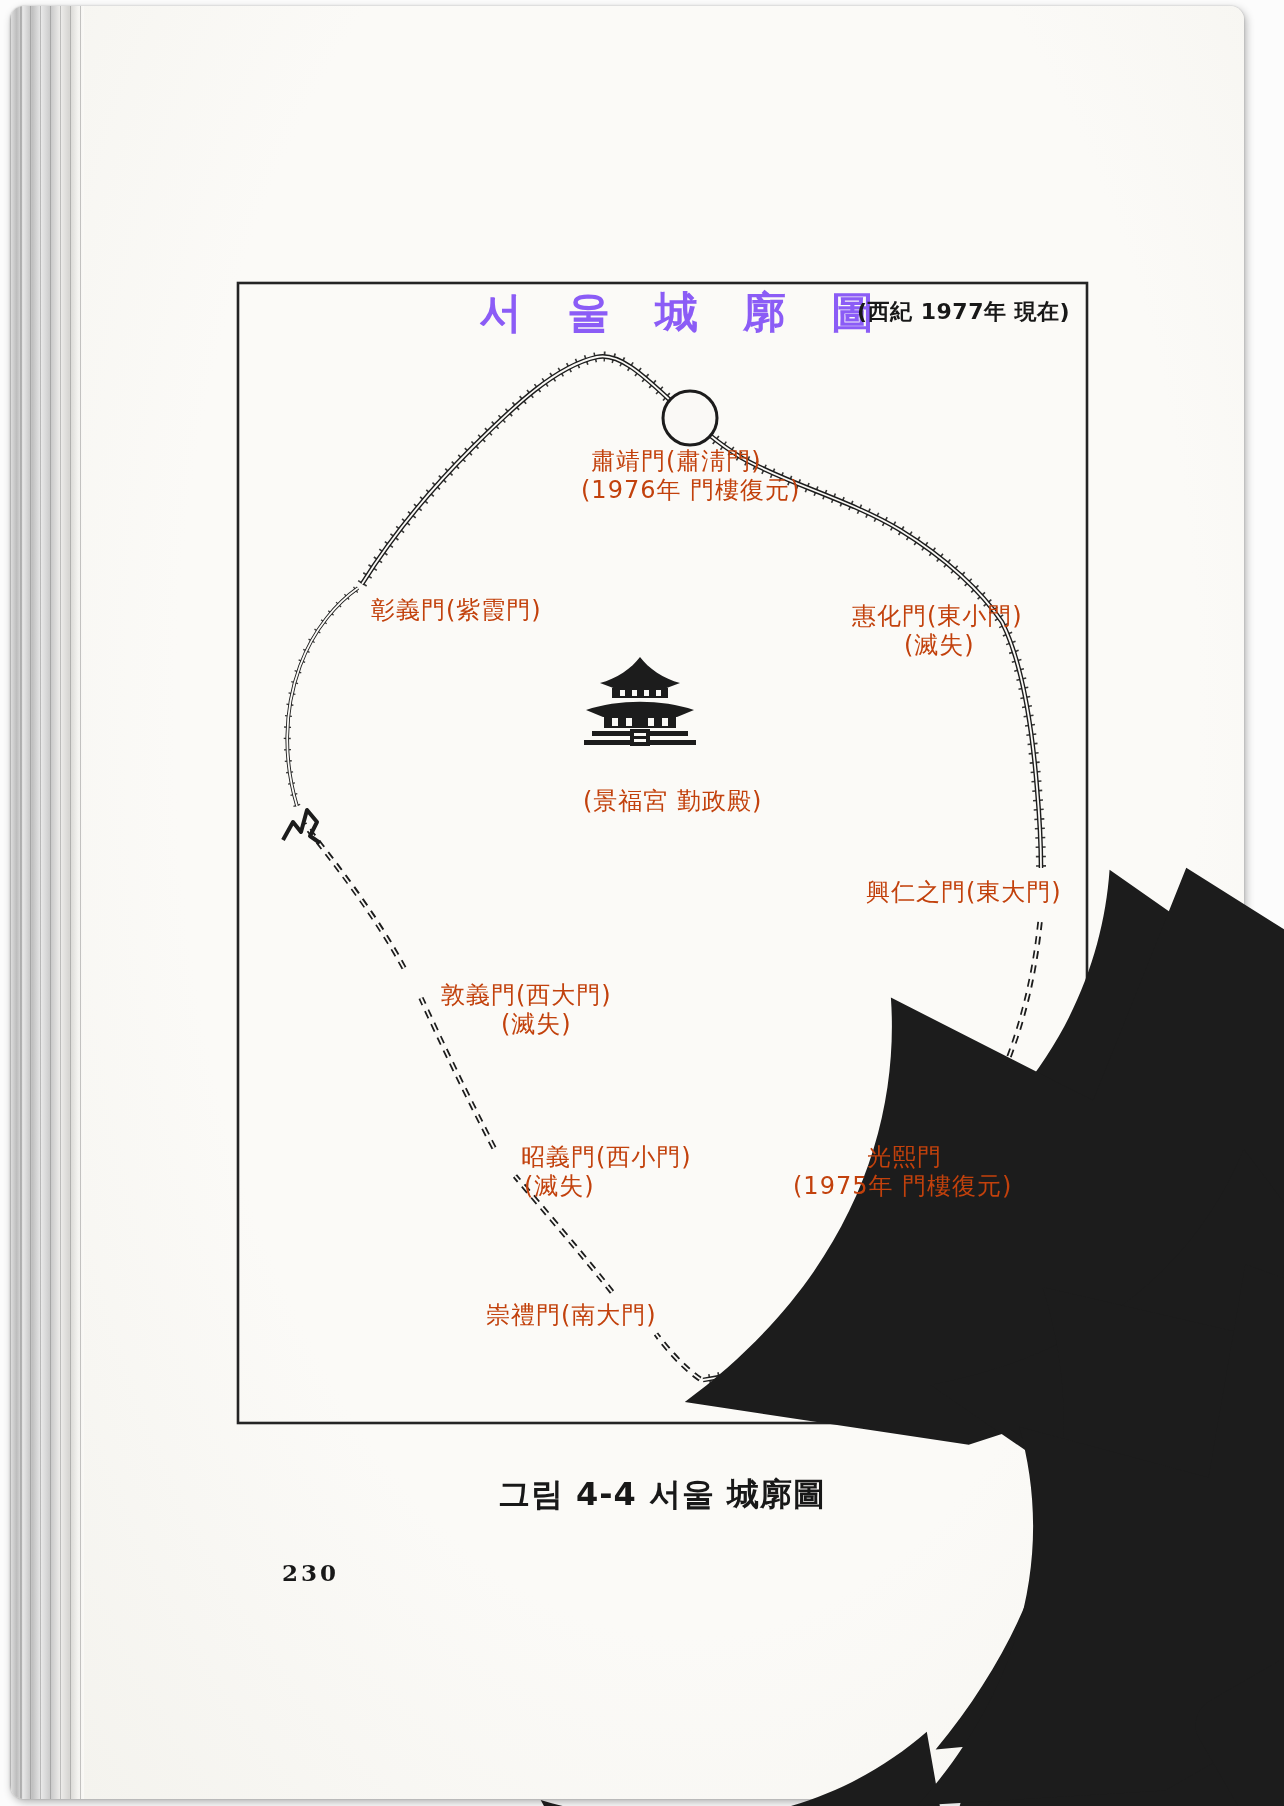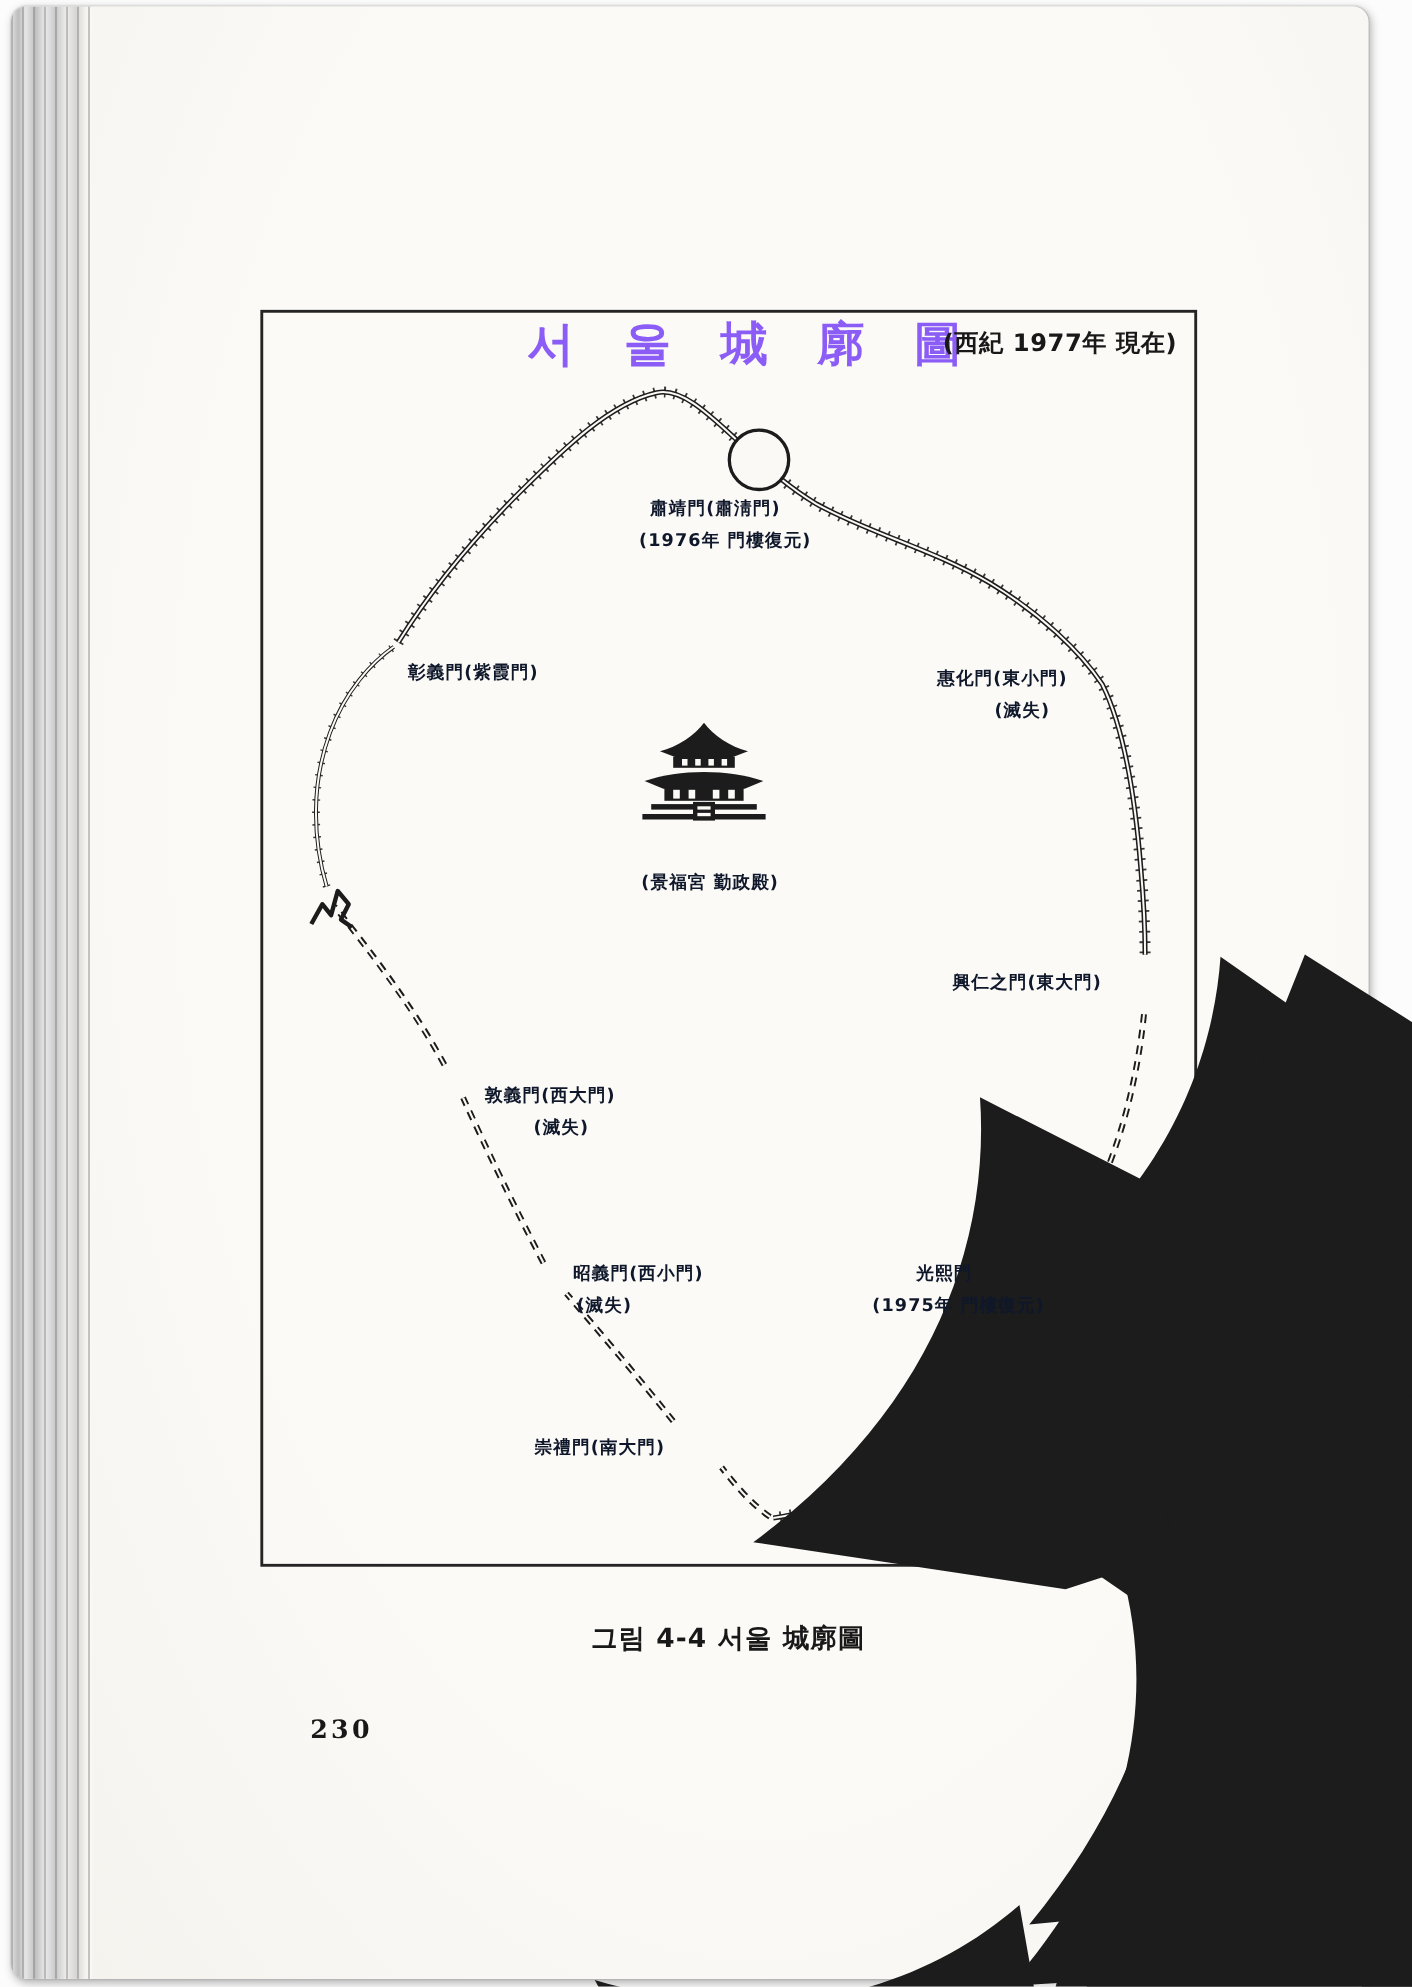--- a/index.html
+++ b/index.html
@@ -27,25 +27,25 @@
   .dash-inner{fill:none;stroke:#faf9f6;stroke-width:1.9;}
   .gate-circle{fill:#faf9f6;stroke:#1c1c1c;stroke-width:3;}
   .ink{fill:#1c1c1c;}
   .paper{fill:#faf9f6;}
   .corner-mark{fill:none;stroke:#1c1c1c;stroke-width:4;stroke-linejoin:round;}
 
   .map-title{position:absolute;left:479px;top:284px;font-size:43px;font-weight:700;
              letter-spacing:15px;white-space:nowrap;color:#8b5cf6;}
   .map-title-note{position:absolute;left:857px;top:297px;font-size:22px;font-weight:600;
              letter-spacing:.5px;white-space:nowrap;}
-  .lbl{position:absolute;font-size:16px;line-height:29px;font-weight:700;
-       letter-spacing:1px;white-space:nowrap;color:#0f172a;}
+  .lbl{position:absolute;font-size:24px;line-height:29px;font-weight:400;
+       letter-spacing:1px;white-space:nowrap;color:#c2410c;}
   .lbl div{white-space:nowrap;}
   .caption{position:absolute;left:487px;top:1473px;width:350px;text-align:center;
-           font-size:24px;font-weight:700;letter-spacing:1px;}
+           font-size:32px;font-weight:700;letter-spacing:1px;}
   .page-number{position:absolute;left:282px;top:1559px;font-size:23px;font-weight:700;
            letter-spacing:3px;font-family:"DejaVu Serif","Liberation Serif",serif;}
 </style>
 </head>
 <body>
 
 <div class="stage">
 
   <div class="book">
     <div class="page-edges"></div>
@@ -196,20 +196,20 @@
   <div class="lbl" style="left:521px;top:1143px;">
     <div>昭義門(西小門)</div>
     <div style="margin-left:3px;">(滅失)</div>
   </div>
 
   <div class="lbl" style="left:486px;top:1301px;">
     <div>崇禮門(南大門)</div>
   </div>
 
   <div class="lbl" style="left:793px;top:1143px;">
-    <div style="margin-left:40px;">光熙門</div>
+    <div style="margin-left:74px;">光熙門</div>
     <div>(1975年 門樓復元)</div>
   </div>
 
   <div class="caption">그림 4-4 서울 城廓圖</div>
   <div class="page-number">230</div>
 
 </div>
 
 </body></html>

